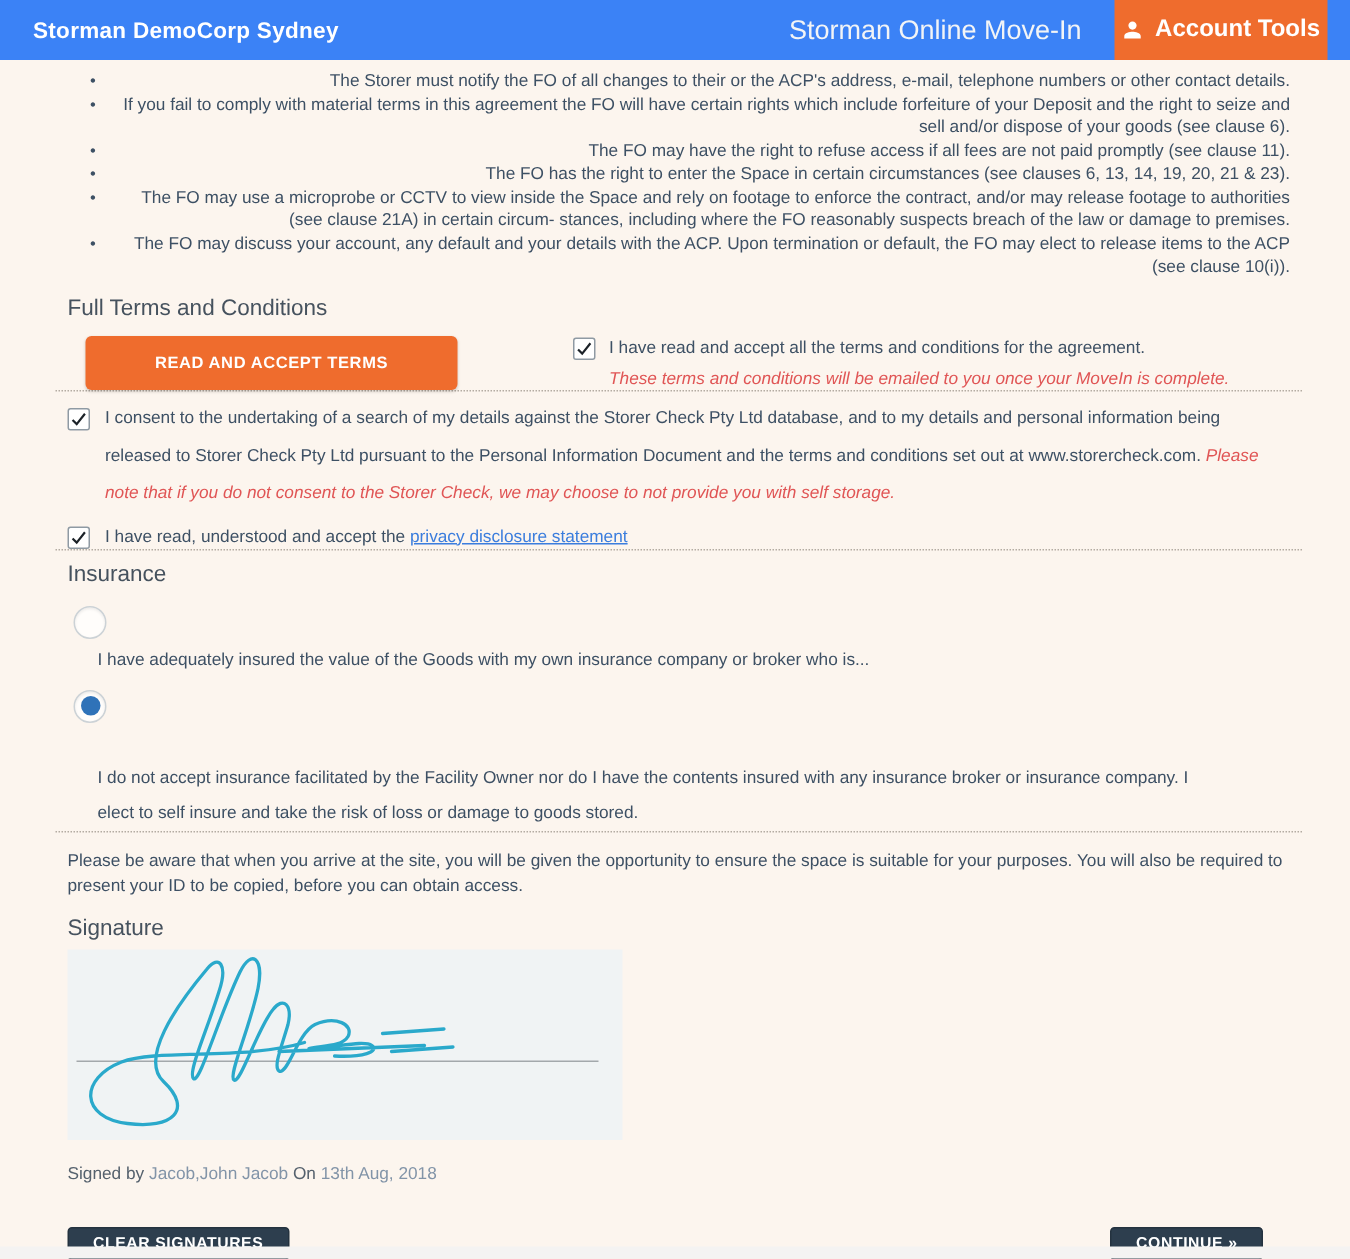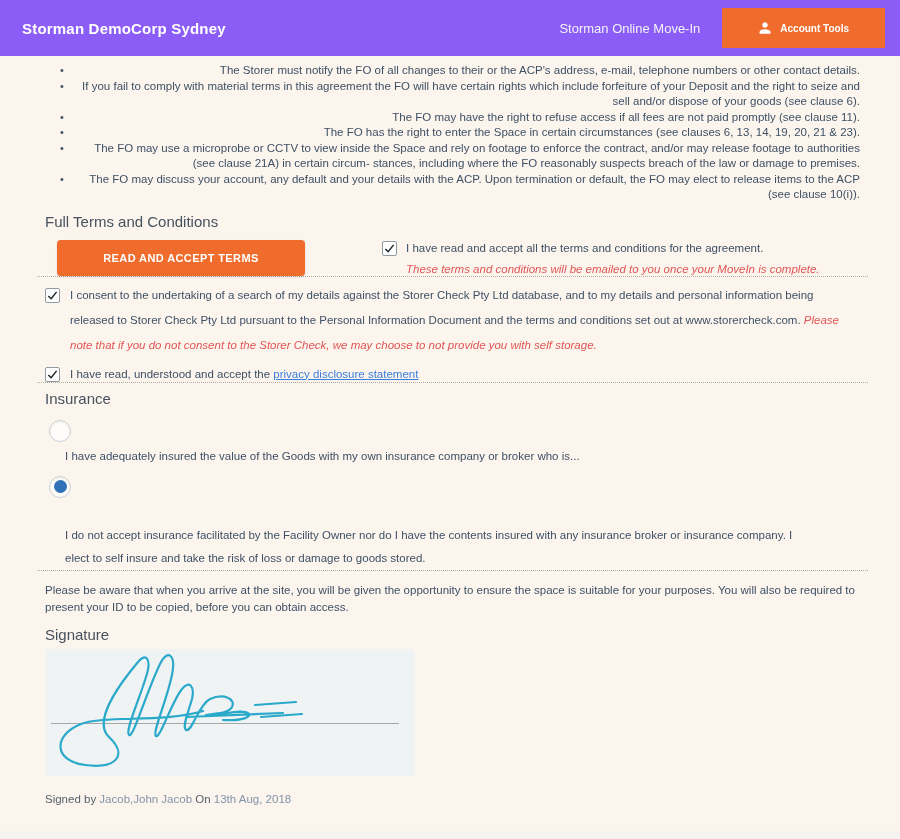--- a/index.html
+++ b/index.html
@@ -1,26 +1,26 @@
 <!DOCTYPE html>
 <html><head>
 <meta charset="utf-8">
 <style>
   * { margin:0; padding:0; box-sizing:border-box; }
   html,body { width:900px; }
   body { font-family:"Liberation Sans","DejaVu Sans",sans-serif; background:#e9e9e9; }
   .page { position:relative; width:900px; height:839px; background:#fcf5ee; overflow:hidden; }
 
   
-  .header { display:flex; align-items:center; height:56px; background:#8b5cf6; padding-left:22px; }
+  .header { display:flex; align-items:center; height:40px; background:#3b82f6; padding-left:22px; }
   .header-title { color:#ffffff; font-size:15px; font-weight:bold; letter-spacing:.2px; }
   .header-spacer { flex:1; }
-  .header-nav { color:#f2f4f6; font-size:13px; margin-right:22px; cursor:pointer; }
-  .account-tools { display:flex; align-items:center; gap:8px; height:40px; padding:0 36px;
-                   background:#ef6c2d; color:#ffffff; font-size:10px; font-weight:bold;
+  .header-nav { color:#f2f4f6; font-size:18px; margin-right:22px; cursor:pointer; }
+  .account-tools { display:flex; align-items:center; gap:8px; height:40px; padding:0 5px;
+                   background:#ef6c2d; color:#ffffff; font-size:16px; font-weight:bold;
                    margin-right:15px; cursor:pointer; }
 
   
   .content { padding:7px 40px 0 45px; color:#3d5064; }
   ul.bullets { list-style:none; padding-left:15px; }
   ul.bullets li { position:relative; padding-left:13px; font-size:11.5px; line-height:15.5px; color:#3d5064;text-align:right; }
   ul.bullets li::before { content:"•"; position:absolute; left:0; top:0; font-size:11px; color:#3d5064; }
 
   h2.section { font-size:15px; font-weight:400; color:#46525e; margin-top:10px; }
 

